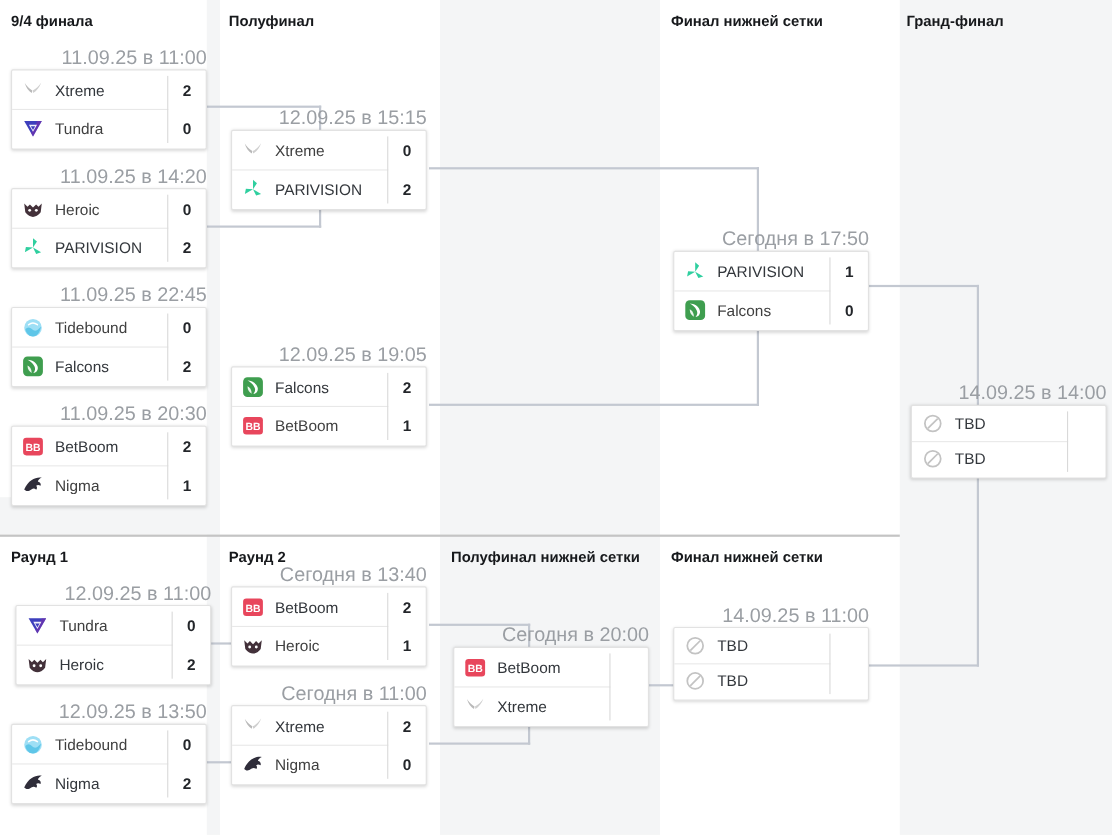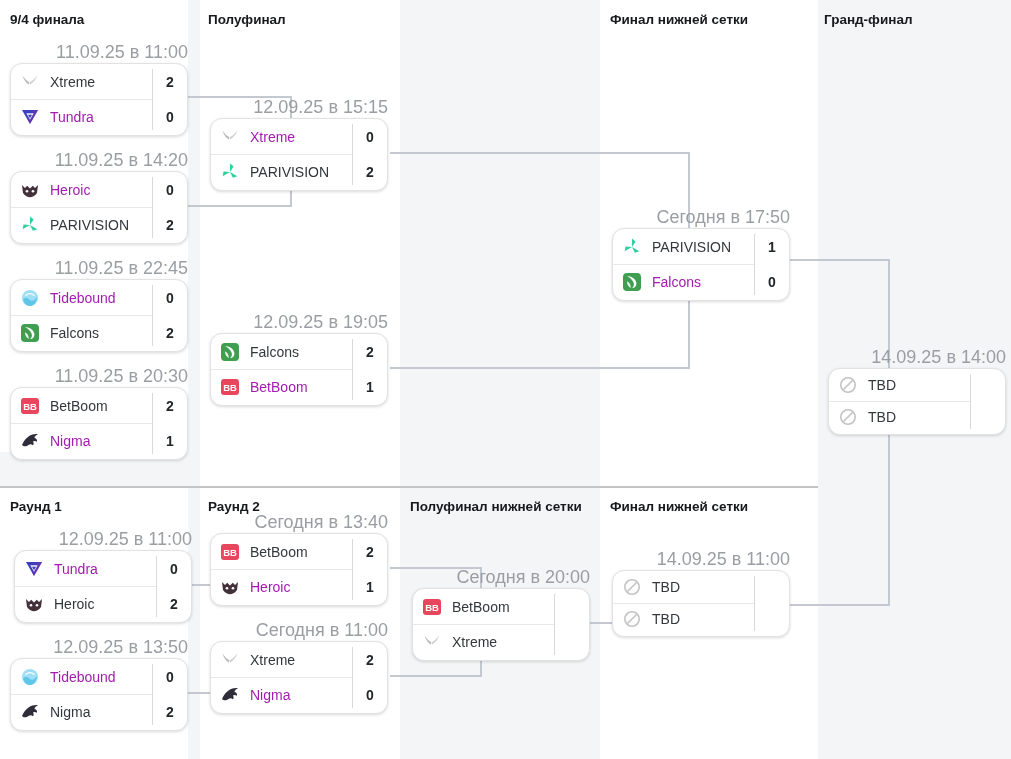--- a/index.html
+++ b/index.html
@@ -6,32 +6,32 @@
   body{
     width:1011px;height:759px;position:relative;overflow:hidden;
     background:#ffffff;font-family:"Liberation Sans",sans-serif;
   }
   .stripe{position:absolute;background:#f4f5f6;z-index:0}
   .cline{position:absolute;background:#c3c8d1;z-index:1}
   .divider{position:absolute;background:#c4c4c4;z-index:1}
   .round-label{position:absolute;font-size:13.5px;font-weight:bold;color:#17191c;z-index:3;white-space:nowrap}
   .match{position:absolute;width:178px;z-index:2}
   .date{position:absolute;top:-21px;right:0;font-size:18px;color:#9a9ea3;white-space:nowrap}
-  .card{position:relative;background:#fff;border:1px solid #e2e2e2;border-radius:12px;
+  .card{position:relative;background:#fff;border:1px solid #e2e2e2;border-radius:2px;
         box-shadow:0 1px 3px rgba(0,0,0,.15);height:71px}
   .compact .card{height:65px}
   .row{height:35px;display:flex;align-items:center;padding-left:9px;box-sizing:border-box}
   .compact .row{height:32px}
   .rowsep{position:absolute;left:0;right:34px;top:35px;height:1px;background:#e8e8e8}
   .compact .rowsep{top:32px}
   .scoresep{position:absolute;top:5px;bottom:5px;right:34px;width:1px;background:#d9d9d9}
   .ticon{width:20px;height:20px;flex:0 0 20px;margin-right:10px;display:flex;align-items:center;justify-content:flex-end}
   .ticon svg{width:20px;height:20px;display:block}
   .tname{font-size:14px;color:#33373c;flex:1;min-width:0;white-space:nowrap;overflow:hidden}
-  .row[data-result="lose"] .tname{color:#a21caf}
+  .row[data-result="lose"] .tname{color:#404040}
   .tscore{flex:0 0 34px;width:34px;text-align:center;font-size:14px;font-weight:bold;color:#23262a}
 </style>
 </head>
 <body>
 
 <div class="stripe" style="left:400px;top:0;width:200px;height:759px"></div>
 <div class="stripe" style="left:818px;top:0;width:193px;height:759px"></div>
 <div class="stripe" style="left:188px;top:0;width:12px;height:759px"></div>
 <div class="stripe" style="left:0;top:452px;width:200px;height:34px"></div>
 

